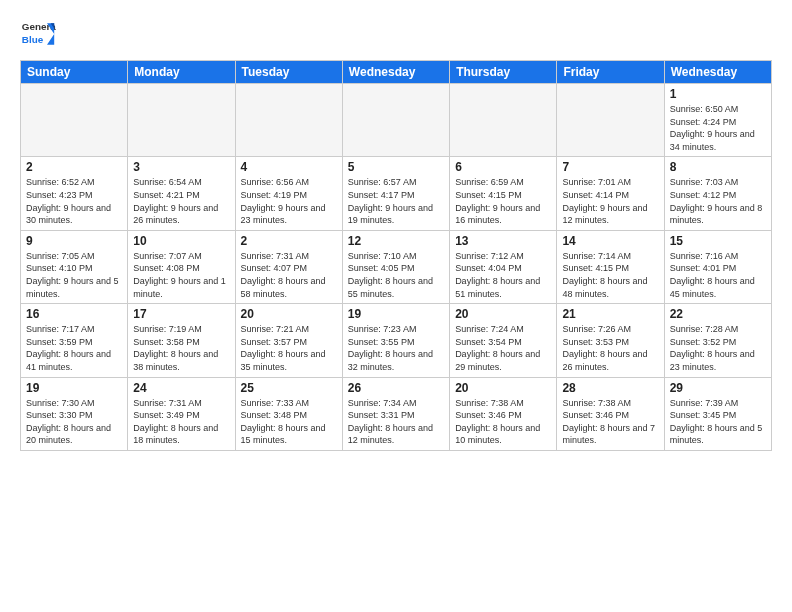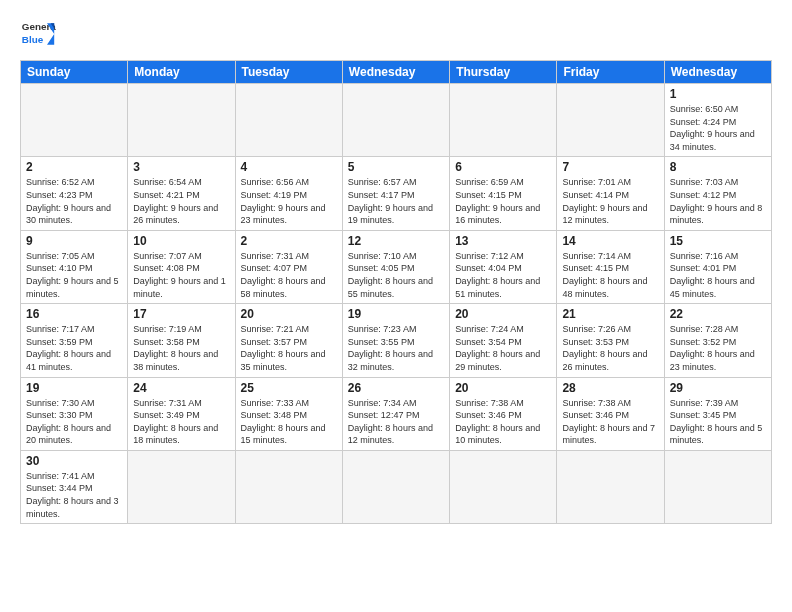--- a/index.html
+++ b/index.html
@@ -303,21 +303,21 @@
           <td>
             <span class="day-number">25</span>
             <div class="day-info">Sunrise: 7:33 AM
 Sunset: 3:48 PM
 Daylight: 8 hours
 and 15 minutes.</div>
           </td>
           <td>
             <span class="day-number">26</span>
             <div class="day-info">Sunrise: 7:34 AM
-Sunset: 12:47 PM
+Sunset: 3:31 PM
 Daylight: 8 hours
 and 12 minutes.</div>
           </td>
           <td>
             <span class="day-number">20</span>
             <div class="day-info">Sunrise: 7:38 AM
 Sunset: 3:46 PM
 Daylight: 8 hours
 and 10 minutes.</div>
           </td>
@@ -328,31 +328,16 @@
 Daylight: 8 hours
 and 7 minutes.</div>
           </td>
           <td>
             <span class="day-number">29</span>
             <div class="day-info">Sunrise: 7:39 AM
 Sunset: 3:45 PM
 Daylight: 8 hours
 and 5 minutes.</div>
           </td>
-        </tr>
-        <tr class="last-row">
-          <td>
-            <span class="day-number">30</span>
-            <div class="day-info">Sunrise: 7:41 AM
-Sunset: 3:44 PM
-Daylight: 8 hours
-and 3 minutes.</div>
-          </td>
-          <td class="empty"></td>
-          <td class="empty"></td>
-          <td class="empty"></td>
-          <td class="empty"></td>
-          <td class="empty"></td>
-          <td class="empty"></td>
         </tr>
       </tbody>
   </table>
 </div>
 
 </body></html>

